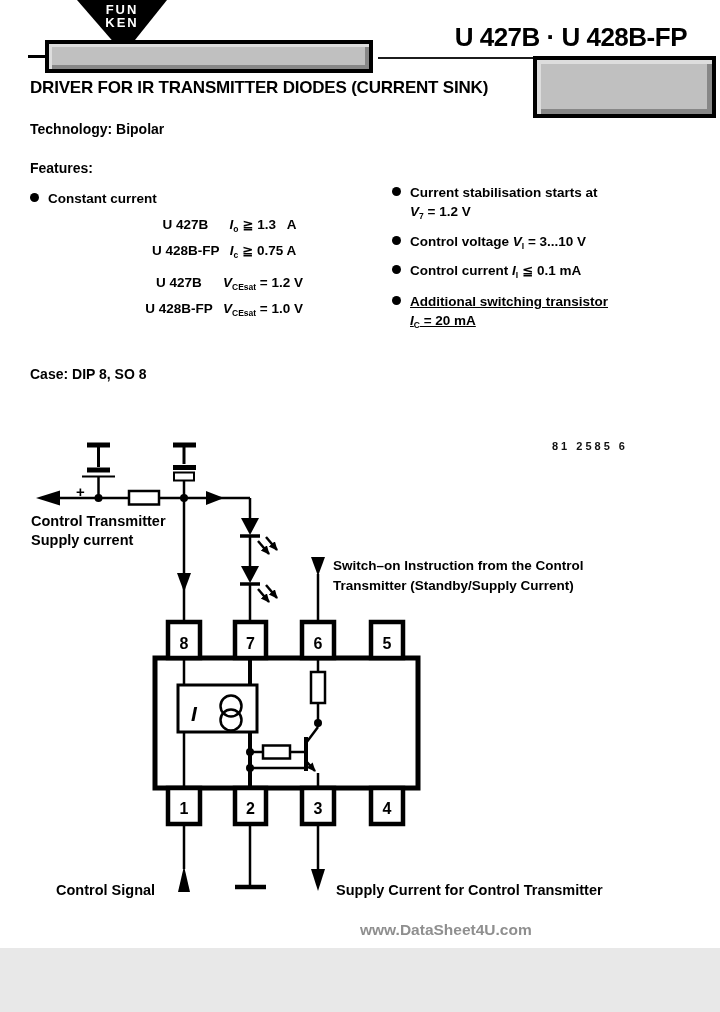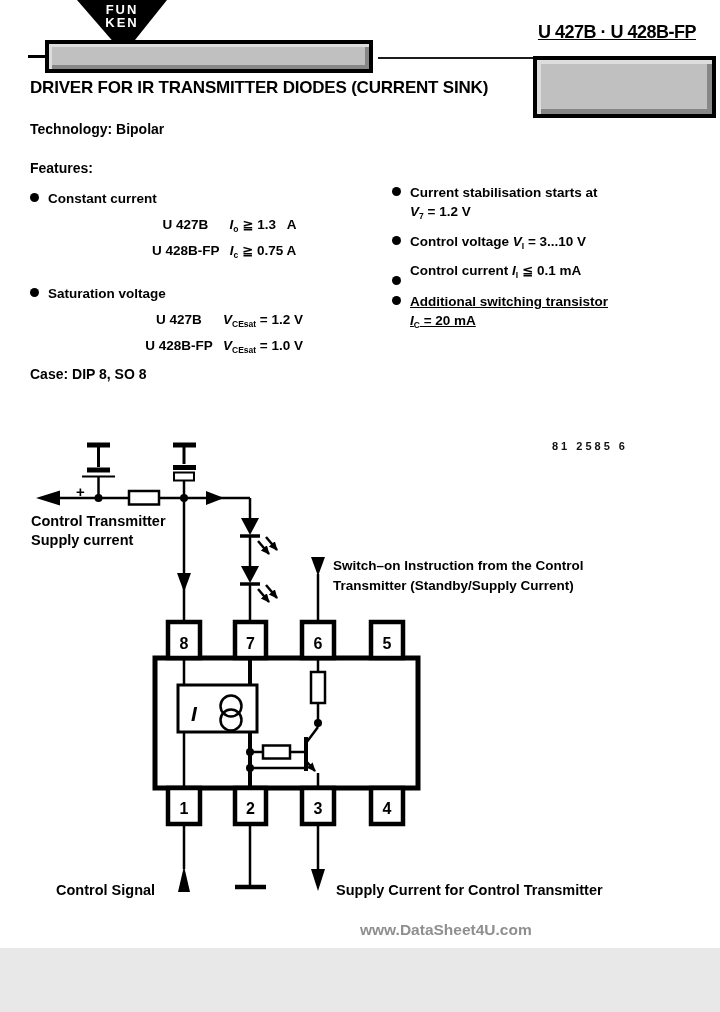--- a/index.html
+++ b/index.html
@@ -21,22 +21,22 @@
   .logo-mark.left{left:2px;border-left-color:#fff;transform:rotate(-20deg);}
   .logo-mark.right{right:2px;border-right-color:#fff;transform:rotate(20deg);}
   .dash-left{position:absolute;left:28px;top:55px;width:17px;height:3px;background:#000;}
   .gray-bar{
     position:absolute;left:45px;top:40px;width:328px;height:33px;box-sizing:border-box;
     background:#c0c0c0;border:4px solid #000;
     box-shadow:inset 3px 3px 0 #dddddd, inset -4px -4px 0 #878787;
   }
   .header-rule{position:absolute;left:378px;top:57px;width:155px;height:2px;background:#1c1c1c;}
   .part-number{
-    position:absolute;top:22px;right:24px;font-size:18px;font-weight:bold;
-    letter-spacing:-0.5px;white-space:nowrap;text-decoration:underline;
+    position:absolute;top:22px;right:33px;font-size:26px;font-weight:bold;
+    letter-spacing:-0.5px;white-space:nowrap;
   }
   .gray-box{
     position:absolute;left:533px;top:56px;width:183px;height:62px;box-sizing:border-box;
     background:#c0c0c0;border:4px solid #000;
     box-shadow:inset 4px 4px 0 #dddddd, inset -5px -5px 0 #878787;
   }
   .subtitle{position:absolute;left:30px;top:78px;font-size:17px;font-weight:bold;letter-spacing:-0.2px;}
   .technology{position:absolute;left:30px;top:121px;font-size:14px;font-weight:bold;}
   
   .features-heading{position:absolute;left:30px;top:160px;font-size:14px;font-weight:bold;}
@@ -44,21 +44,21 @@
   .features-right{position:absolute;left:392px;top:183px;width:315px;font-size:13.5px;font-weight:bold;}
   .feat-item{display:flex;align-items:flex-start;}
   .bullet{flex:0 0 9px;width:9px;height:9px;border-radius:50%;background:#000;margin:4px 9px 0 0;}
   .feat-text{line-height:19px;}
   .spec-rows{margin:6px 0 0 38px;line-height:22px;text-align:center;}
   .device{display:inline-block;width:88px;}
   .sym{font-style:italic;}
   .sub{font-size:8.5px;vertical-align:-3px;letter-spacing:0;}
   .spec{white-space:pre;}
   .gap18{margin-top:18px;}
-  .mt6{margin-top:6px;} .mt5{margin-top:5px;align-items:flex-end;} .mt7{margin-top:7px;text-decoration:underline;}
+  .mt6{margin-top:6px;} .mt5{margin-top:5px;} .mt7{margin-top:7px;text-decoration:underline;}
   .case-label{position:absolute;left:30px;top:366px;font-size:14px;font-weight:bold;}
   .drawing-number{
     position:absolute;left:552px;top:440px;font-size:11px;font-weight:bold;letter-spacing:3px;color:#111;
   }
   
   .diagram{position:absolute;left:0;top:430px;width:720px;height:470px;}
   .diagram text{font-family:"Liberation Sans","DejaVu Sans",sans-serif;font-weight:bold;fill:#000;}
   
   .watermark{position:absolute;left:360px;top:921px;font-size:15.5px;font-weight:bold;color:#8f8f8f;}
   .fig-caption{position:absolute;left:38px;top:966px;font-size:13.5px;font-weight:bold;}
@@ -92,24 +92,20 @@
       <span class="bullet"></span>
       <div class="feat-text">Constant current</div>
     </div>
     <div class="spec-rows">
       <div>
         <span class="device">U 427B</span><span class="sym">I</span><span class="sub">o</span><span class="spec"> ≧ 1.3   A</span>
       </div>
       <div>
         <span class="device">U 428B-FP</span><span class="sym">I</span><span class="sub">c</span><span class="spec"> ≧ 0.75 A</span>
       </div>
-    </div>
-    <div class="feat-item gap18">
-      <span class="bullet"></span>
-      <div class="feat-text">Saturation voltage</div>
     </div>
     <div class="spec-rows">
       <div>
         <span class="device">U 427B</span><span class="sym">V</span><span class="sub">CEsat</span><span class="spec"> = 1.2 V</span>
       </div>
       <div>
         <span class="device">U 428B-FP</span><span class="sym">V</span><span class="sub">CEsat</span><span class="spec"> = 1.0 V</span>
       </div>
     </div>
   </div>

